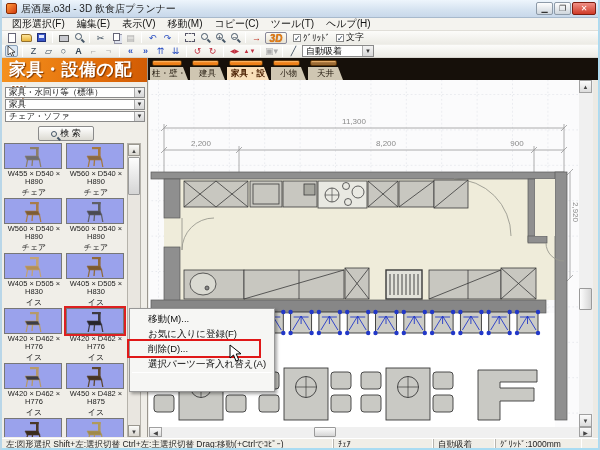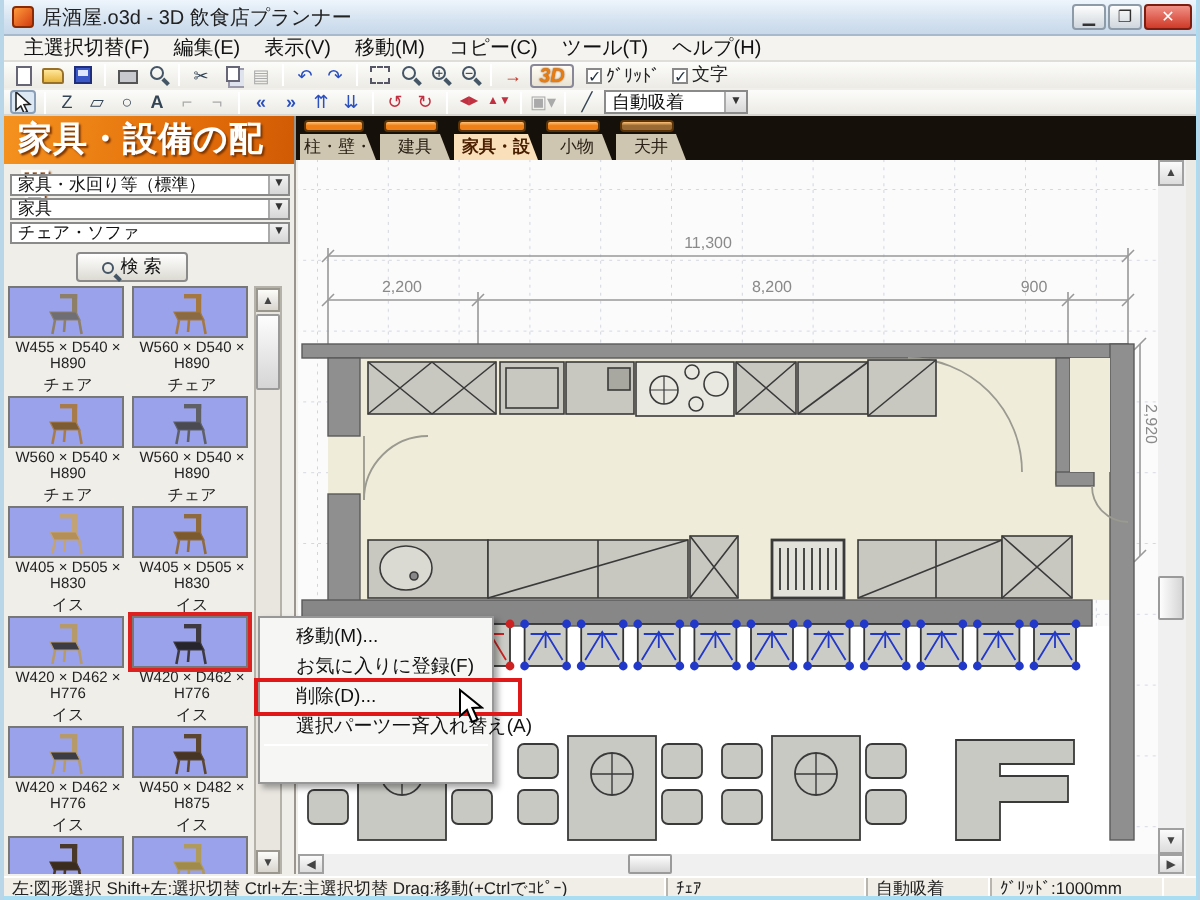--- a/index.html
+++ b/index.html
@@ -100,21 +100,21 @@
 
   
   #statusbar { left:0; top:438px; width:600px; height:10px; background:#f0eee7; border-top:1px solid #fff;
     display:flex; font-size:8.5px; color:#222; }
   .scell { border-right:1px solid #b8b5ae; box-shadow:inset -1px 0 0 #fff; padding:0 4px; white-space:nowrap;
     overflow:hidden; line-height:10px; }
   #bluebottom { left:0; top:448px; width:600px; height:2px; background:#aadcf2; }
   #bluer { left:596px; top:0px; width:4px; height:450px; background:#aadcf2; }
 
   
-  #ctxmenu { left:127px; top:308px; width:118px; height:84px; background:#f6f6f4; border:1px solid #979797;
+  #ctxmenu { left:127px; top:308px; width:146px; height:84px; background:#f6f6f4; border:1px solid #979797;
     box-shadow:2px 2px 3px rgba(0,0,0,.35); padding-top:2px; }
   .cmi { height:15px; line-height:15px; font-size:9.5px; color:#111; padding-left:18px; white-space:nowrap; }
   .cmsep { height:1px; background:#c9c9c9; border-bottom:1px solid #fff; margin:1px 2px; }
   .redbox { border:2px solid #e01818; background:transparent; pointer-events:none; }
 </style>
 </head>
 <body>
 
 <div id="win">
 
@@ -122,21 +122,21 @@
     <div id="appicon"></div>
     <span id="title">居酒屋.o3d - 3D 飲食店プランナー</span>
     <div class="winbtns">
       <div class="wbtn">▁</div>
       <div class="wbtn">❐</div>
       <div class="wbtn close">✕</div>
     </div>
   </div>
 
   <div id="menubar" class="abs">
-      <span class="menu-item">主選択切替(F)</span>
+      <span class="menu-item">図形選択(F)</span>
       <span class="menu-item">編集(E)</span>
       <span class="menu-item">表示(V)</span>
       <span class="menu-item">移動(M)</span>
       <span class="menu-item">コピー(C)</span>
       <span class="menu-item">ツール(T)</span>
       <span class="menu-item">ヘルプ(H)</span>
     </div>
 
   <div id="toolbar1" class="abs toolbar">
     <span class="ico"><span class="csh doc"></span></span>

